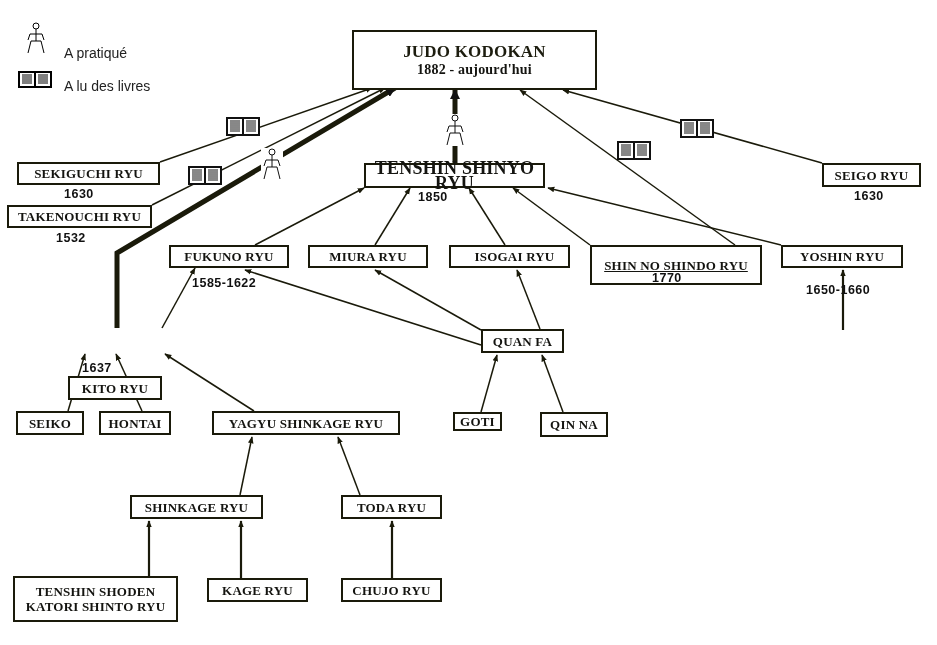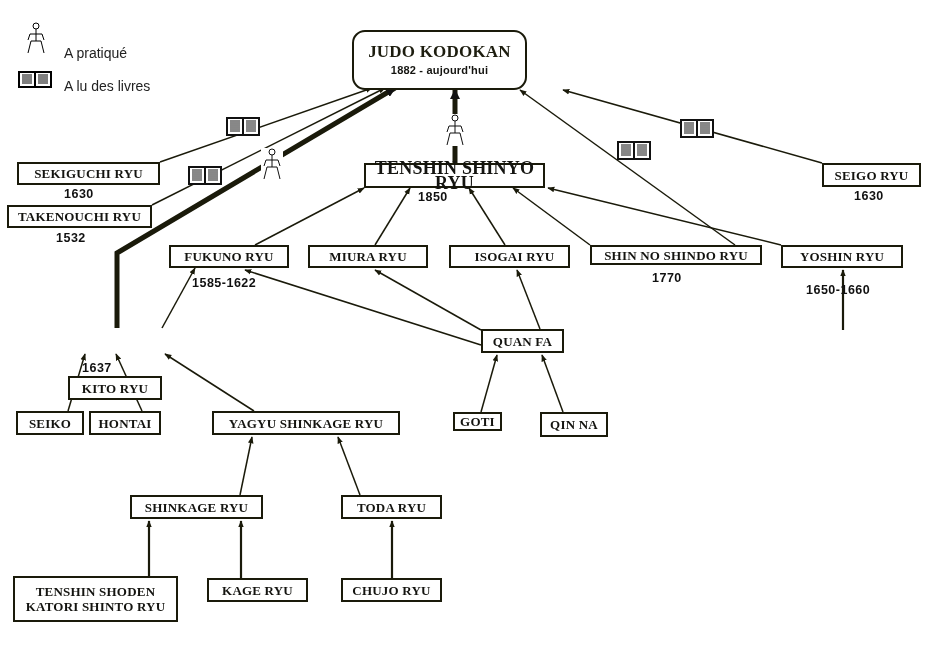--- a/index.html
+++ b/index.html
@@ -7,21 +7,21 @@
   svg#links { position: absolute; left: 0; top: 0; width: 937px; height: 645px; }
   .node {
     position: absolute; box-sizing: border-box;
     border: 2px solid #1a1a0a; background: #ffffff;
     display: flex; align-items: center; justify-content: center; text-align: center;
     font-family: "Liberation Serif", serif; font-weight: bold; color: #141410;
     font-size: 13px; letter-spacing: 0.2px; line-height: 15px; white-space: pre-line;
   }
   .node.main { border-width: 2px; flex-direction: column; }
   .node.main .t1 { font-size: 17px; line-height: 20px; color: #1d1d0f; }
-  .node.main .t2 { font-family: Liberation Sans, sans-serif; font-size: 11px; line-height: 16px; }
+  .node.main .t2 { font-family: Liberation Serif, serif; font-size: 14px; line-height: 16px; }
   .date {
     position: absolute; font-family: "Liberation Sans", sans-serif; font-weight: bold;
     font-size: 12.5px; color: #111; letter-spacing: 0.5px; white-space: nowrap;
   }
   .legend-label {
     position: absolute; font-family: "Liberation Sans", sans-serif; font-size: 14px; color: #222;
   }
   .icon { position: absolute; }
 </style>
 </head>
@@ -162,21 +162,21 @@
         <line x1="4" y1="12" x2="14" y2="12"></line>
       <line x1="20" y1="4" x2="30" y2="4"></line>
         <line x1="20" y1="6" x2="30" y2="6"></line>
         <line x1="20" y1="8" x2="30" y2="8"></line>
         <line x1="20" y1="10" x2="30" y2="10"></line>
         <line x1="20" y1="12" x2="30" y2="12"></line>
     </g>
   </svg>
   <span class="legend-label" style="left:64px;top:78px;">A lu des livres</span>
 
-  <div class="node main" style="left:352px;top:30px;width:175px;height:60px;border-radius:13px;">
+  <div class="node main" style="left:352px;top:30px;width:245px;height:60px;">
     <span class="t1">JUDO KODOKAN</span>
     <span class="t2">1882 - aujourd'hui</span>
   </div>
 
   <div class="node" style="left:364px;top:163px;width:181px;height:25px;font-size:18px;">TENSHIN SHINYO RYU</div>
   <span class="date" style="left:418px;top:190px;">1850</span>
 
   <div class="node" style="left:17px;top:162px;width:143px;height:23px;">SEKIGUCHI  RYU</div>
   <span class="date" style="left:64px;top:187px;">1630</span>
 
@@ -186,35 +186,35 @@
   <div class="node" style="left:822px;top:163px;width:99px;height:24px;">SEIGO  RYU</div>
   <span class="date" style="left:854px;top:189px;">1630</span>
 
   <div class="node" style="left:169px;top:245px;width:120px;height:23px;">FUKUNO RYU</div>
   <span class="date" style="left:192px;top:276px;">1585-1622</span>
 
   <div class="node" style="left:308px;top:245px;width:120px;height:23px;">MIURA  RYU</div>
 
   <div class="node" style="left:449px;top:245px;width:121px;height:23px;padding-left:10px;">ISOGAI  RYU</div>
 
-  <div class="node" style="left:590px;top:245px;width:172px;height:20px;">SHIN NO SHINDO  RYU</div>
+  <div class="node" style="left:590px;top:245px;width:172px;height:40px;text-decoration:underline;">SHIN NO SHINDO  RYU</div>
   <span class="date" style="left:652px;top:271px;text-align:center;">1770</span>
 
   <div class="node" style="left:781px;top:245px;width:122px;height:23px;">YOSHIN  RYU</div>
   <span class="date" style="left:806px;top:283px;">1650-1660</span>
 
   <div class="node" style="left:68px;top:328px;width:94px;height:24px;margin-top:48px;">KITO  RYU</div>
   <span class="date" style="left:82px;top:361px;">1637</span>
 
   <div class="node" style="left:481px;top:329px;width:83px;height:24px;">QUAN FA</div>
 
 
   <div class="node" style="left:16px;top:411px;width:68px;height:24px;">SEIKO</div>
 
-  <div class="node" style="left:89px;top:411px;width:72px;height:24px;">HONTAI</div>
+  <div class="node" style="left:99px;top:411px;width:72px;height:24px;">HONTAI</div>
 
   <div class="node" style="left:212px;top:411px;width:188px;height:24px;">YAGYU SHINKAGE  RYU</div>
 
   <div class="node" style="left:453px;top:412px;width:49px;height:19px;">GOTI</div>
 
   <div class="node" style="left:540px;top:412px;width:68px;height:25px;">QIN NA</div>
 
   <div class="node" style="left:130px;top:495px;width:133px;height:24px;">SHINKAGE RYU</div>
 
   <div class="node" style="left:341px;top:495px;width:101px;height:24px;">TODA RYU</div>

